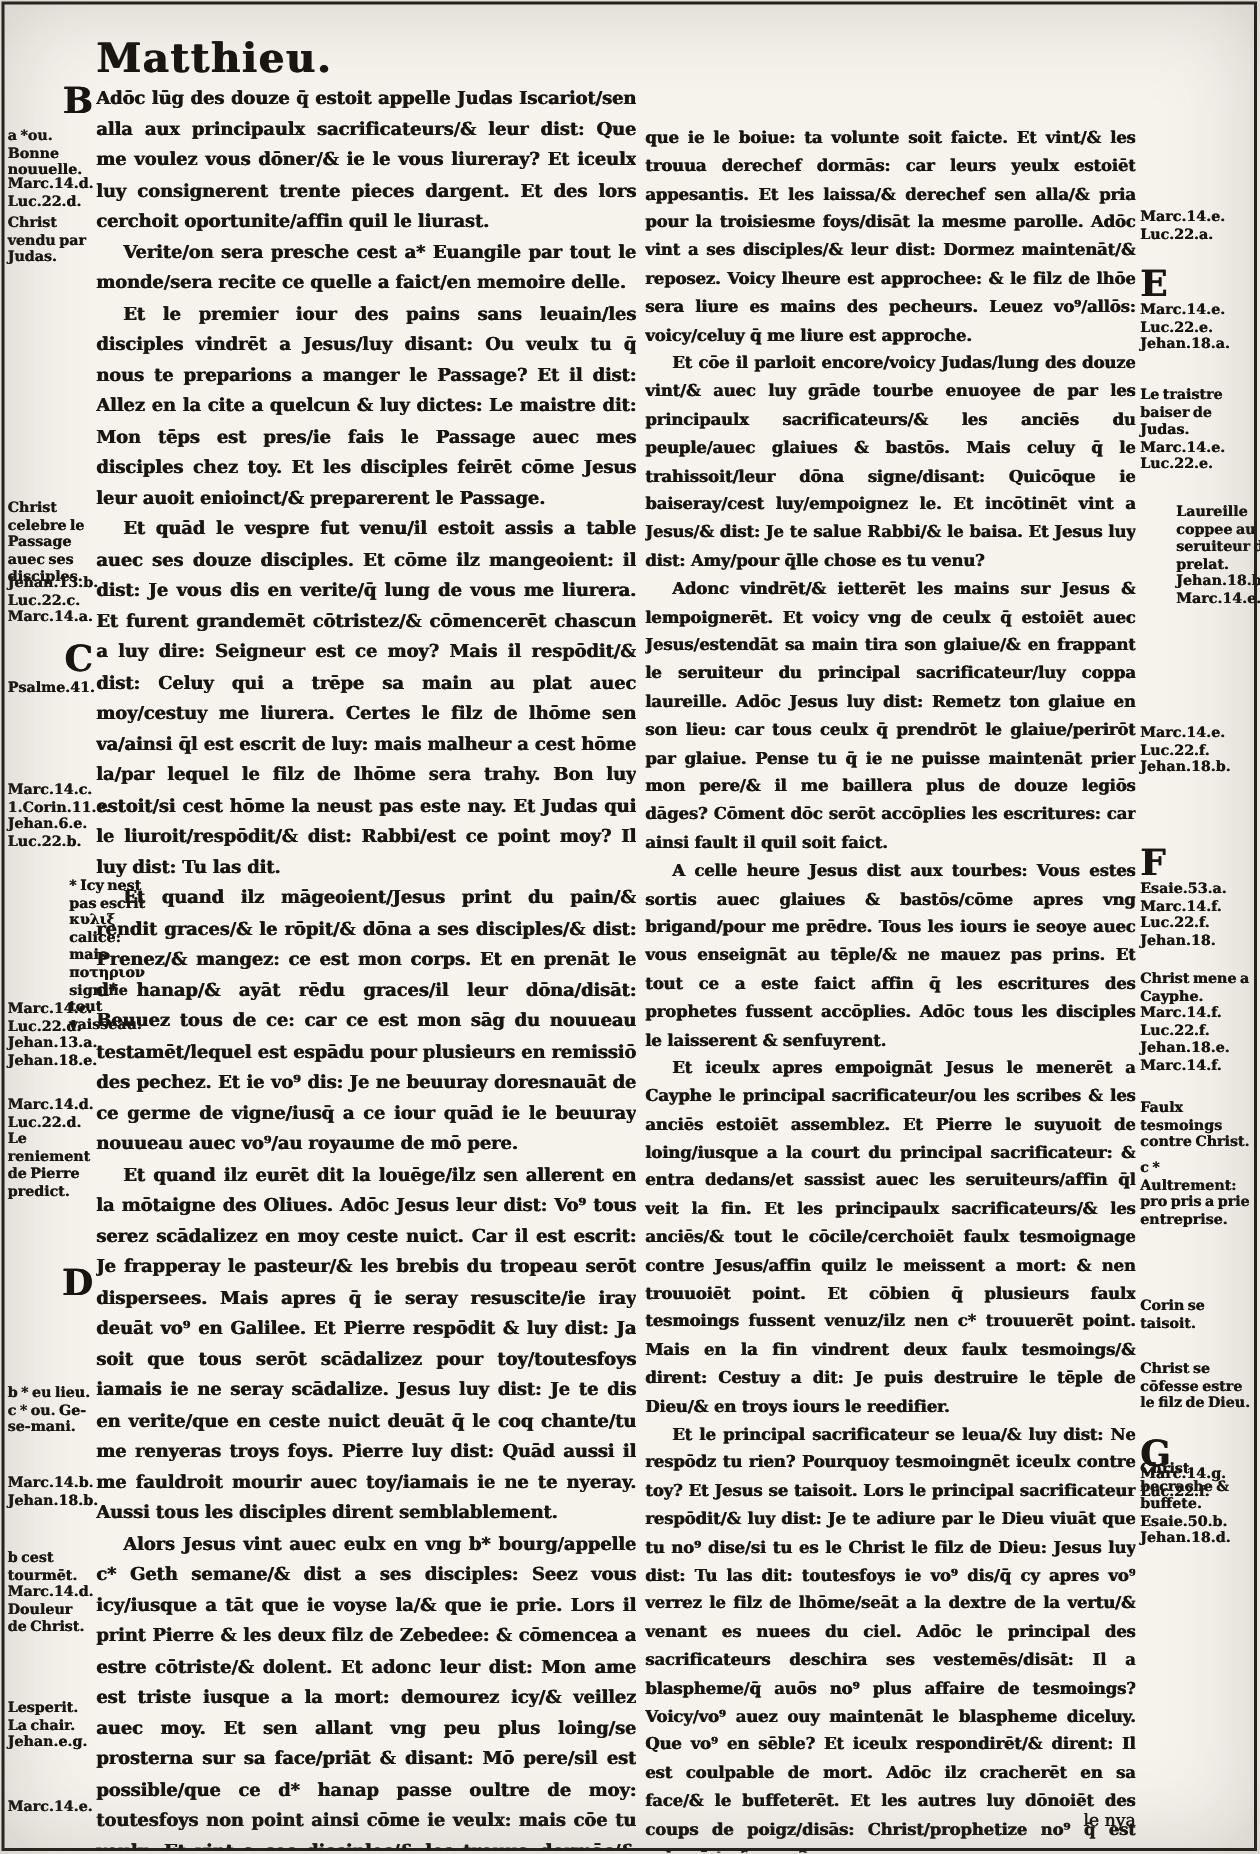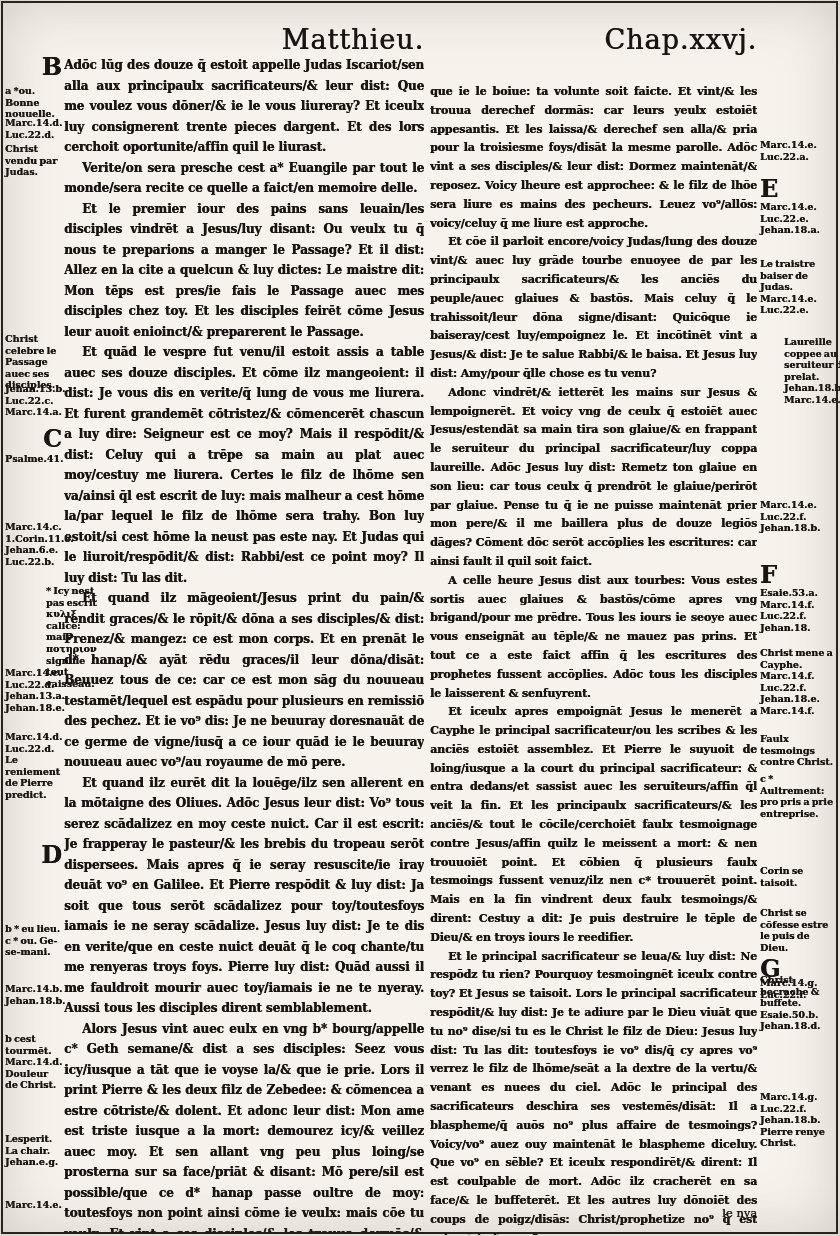--- a/index.html
+++ b/index.html
@@ -6,22 +6,22 @@
   html,body{margin:0;padding:0;background:#9a9894;}
   .page{
     position:relative;width:840px;height:1236px;margin:0 auto;
     background:#f5f3ec;overflow:hidden;color:#181512;
     font-family:"DejaVu Serif", serif;
   }
   .page::after{content:"";position:absolute;inset:0;pointer-events:none;
     box-shadow:inset 0 0 60px rgba(90,85,75,.25);}
   .frame{position:absolute;inset:1px 2px 2px 1px;border:2px solid #201c17;pointer-events:none;}
   .running-title{
-    position:absolute;top:24px;height:34px;text-align:right;
-    font-weight:400;font-size:27px;letter-spacing:1px;
+    position:absolute;top:24px;height:34px;text-align:left;
+    font-weight:700;font-size:27px;letter-spacing:1px;
     text-shadow:.6px 0 0 #181512;
   }
   .rt-left{left:64px;width:360px;}
   .rt-right{left:430px;width:327px;}
   .margin{position:absolute;top:55px;height:1176px;}
   .margin.left{left:5px;width:57px;}
   .margin.right{left:760px;width:76px;}
   .note{
     position:absolute;left:0;width:100%;
     font-weight:700;font-size:9.5px;line-height:11.6px;
@@ -43,21 +43,20 @@
   }
 </style>
 </head>
 <body>
 
 <div class="page">
   <div class="frame"></div>
 
   <div class="running-title rt-left">Matthieu.</div>
 
-  <div class="running-title rt-right">Chap.xxvj.</div>
 
   <div class="margin left">
       <div class="note sec right" style="top: 0px;">B</div>
       <div class="note" style="top: 30px;">a *ou. Bonne nouuelle.</div>
       <div class="note" style="top: 62px;">Marc.14.d. Luc.22.d.</div>
       <div class="note" style="top: 88px;">Christ vendu par Judas.</div>
       <div class="note" style="top: 278px;">Christ celebre le Passage auec ses disciples.</div>
       <div class="note" style="top: 328px;">Jehan.13.b. Luc.22.c. Marc.14.a.</div>
       <div class="note sec right" style="top: 372px;">C</div>
       <div class="note" style="top: 398px;">Psalme.41.</div>
@@ -91,28 +90,27 @@
       <div class="para">Et iceulx apres empoignāt Jesus le menerēt a Cayphe le principal sacrificateur/ou les scribes &amp; les anciēs estoiēt assemblez. Et Pierre le suyuoit de loing/iusque a la court du principal sacrificateur: &amp; entra dedans/et sassist auec les seruiteurs/affin q̄l veit la fin. Et les principaulx sacrificateurs/&amp; les anciēs/&amp; tout le cōcile/cerchoiēt faulx tesmoignage contre Jesus/affin quilz le meissent a mort: &amp; nen trouuoiēt point. Et cōbien q̄ plusieurs faulx tesmoings fussent venuz/ilz nen c* trouuerēt point. Mais en la fin vindrent deux faulx tesmoings/&amp; dirent: Cestuy a dit: Je puis destruire le tēple de Dieu/&amp; en troys iours le reedifier.</div>
       <div class="para">Et le principal sacrificateur se leua/&amp; luy dist: Ne respōdz tu rien? Pourquoy tesmoingnēt iceulx contre toy? Et Jesus se taisoit. Lors le principal sacrificateur respōdit/&amp; luy dist: Je te adiure par le Dieu viuāt que tu no⁹ dise/si tu es le Christ le filz de Dieu: Jesus luy dist: Tu las dit: toutesfoys ie vo⁹ dis/q̄ cy apres vo⁹ verrez le filz de lhōme/seāt a la dextre de la vertu/&amp; venant es nuees du ciel. Adōc le principal des sacrificateurs deschira ses vestemēs/disāt: Il a blaspheme/q̄ auōs no⁹ plus affaire de tesmoings? Voicy/vo⁹ auez ouy maintenāt le blaspheme diceluy. Que vo⁹ en sēble? Et iceulx respondirēt/&amp; dirent: Il est coulpable de mort. Adōc ilz cracherēt en sa face/&amp; le buffeterēt. Et les autres luy dōnoiēt des coups de poigz/disās: Christ/prophetize no⁹ q̄ est celuy q̄ ta frappe?</div>
     </div>
 
   <div class="margin right">
       <div class="note" style="top: 84px;">Marc.14.e. Luc.22.a.</div>
       <div class="note sec" style="top: 122px;">E</div>
       <div class="note" style="top: 146px;">Marc.14.e. Luc.22.e. Jehan.18.a.</div>
       <div class="note" style="top: 203px;">Le traistre baiser de Judas. Marc.14.e. Luc.22.e.</div>
       <div class="note" style="top: 281px; margin-left: 24px;">Laureille coppee au seruiteur du prelat. Jehan.18.b. Marc.14.e.</div>
-      <div class="note" style="top: 444px;">Marc.14.e. Luc.22.f. Jehan.18.b.</div>
+      <div class="note" style="top: 428px;">Marc.14.e. Luc.22.f. Jehan.18.b.</div>
       <div class="note sec" style="top: 508px;">F</div>
       <div class="note" style="top: 532px;">Esaie.53.a. Marc.14.f. Luc.22.f. Jehan.18.</div>
       <div class="note" style="top: 592px;">Christ mene a Cayphe. Marc.14.f. Luc.22.f. Jehan.18.e. Marc.14.f.</div>
       <div class="note" style="top: 678px;">Faulx tesmoings contre Christ.</div>
       <div class="note" style="top: 718px;">c * Aultrement: pro pris a prie entreprise.</div>
       <div class="note" style="top: 810px;">Corin se taisoit.</div>
-      <div class="note" style="top: 852px;">Christ se cōfesse estre le puis de Dieu.</div>
+      <div class="note" style="top: 852px;">Christ se cōfesse estre le filz de Dieu.</div>
       <div class="note sec" style="top: 902px;">G</div>
       <div class="note" style="top: 922px;">Marc.14.g. Luc.22.f.</div>
       <div class="note" style="top: 919px;">Christ becrache &amp; buffete. Esaie.50.b. Jehan.18.d.</div>
-      <div class="note" style="top: 1036px;">Marc.14.g. Luc.22.f. Jehan.18.b. Pierre renye Christ.</div>
     </div>
 
   <div class="catchword">le nya</div>
 </div>
 
 </body></html>

